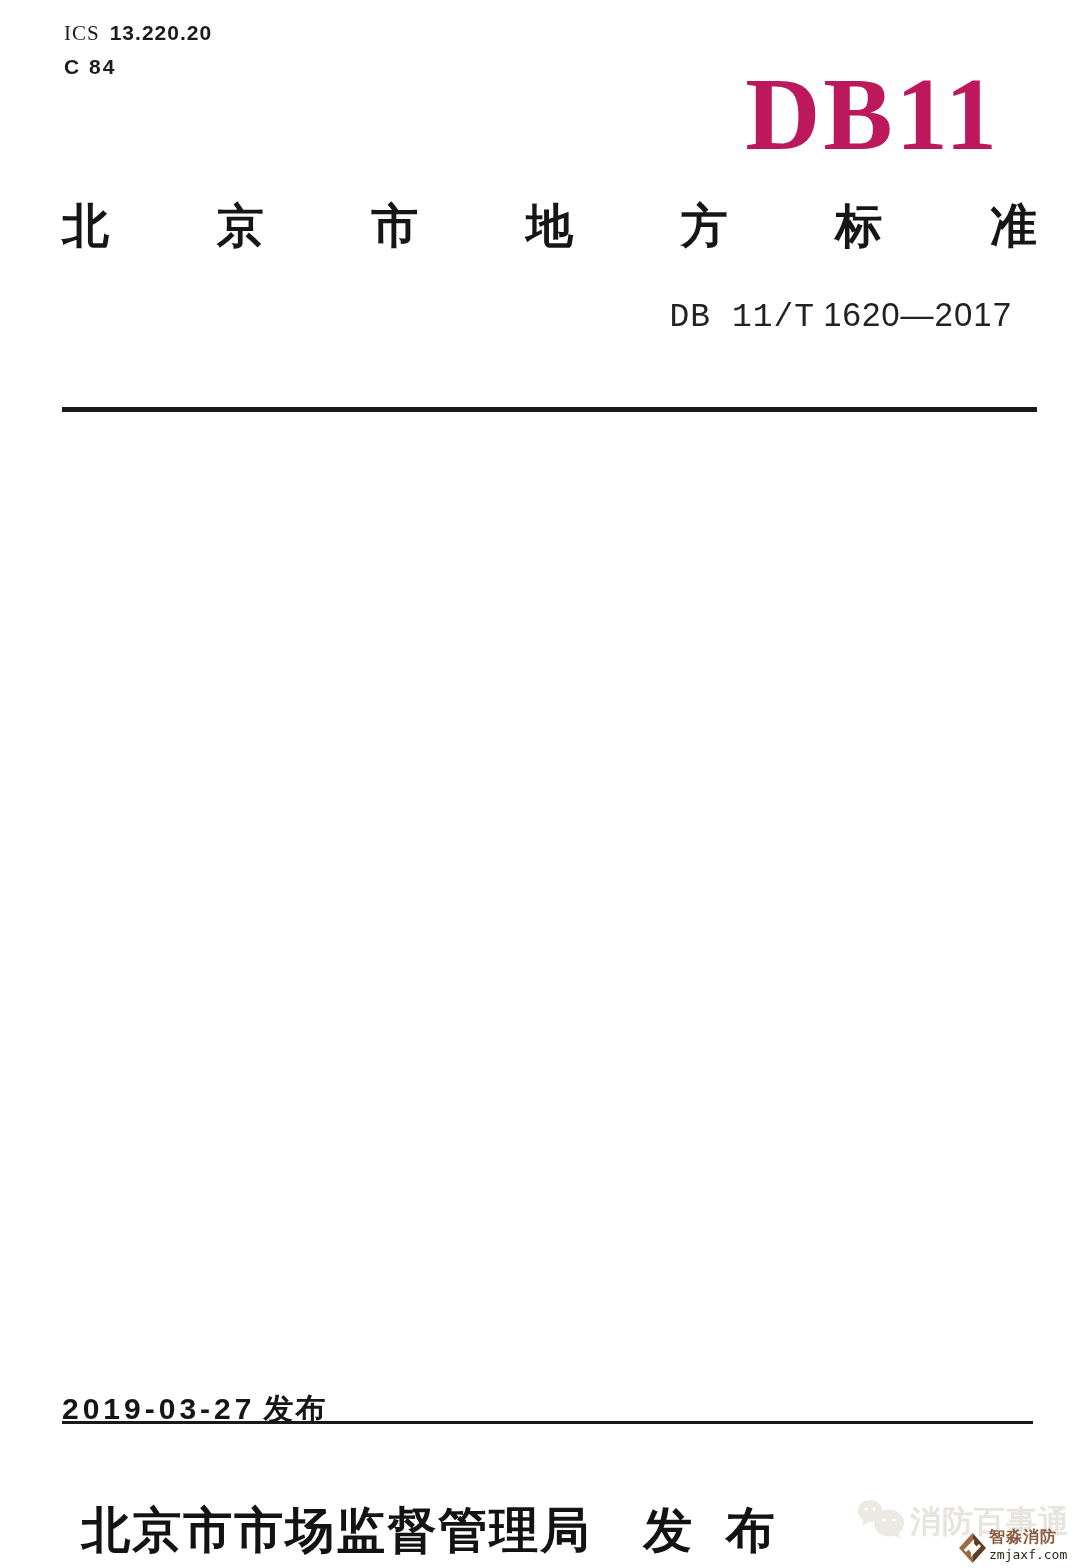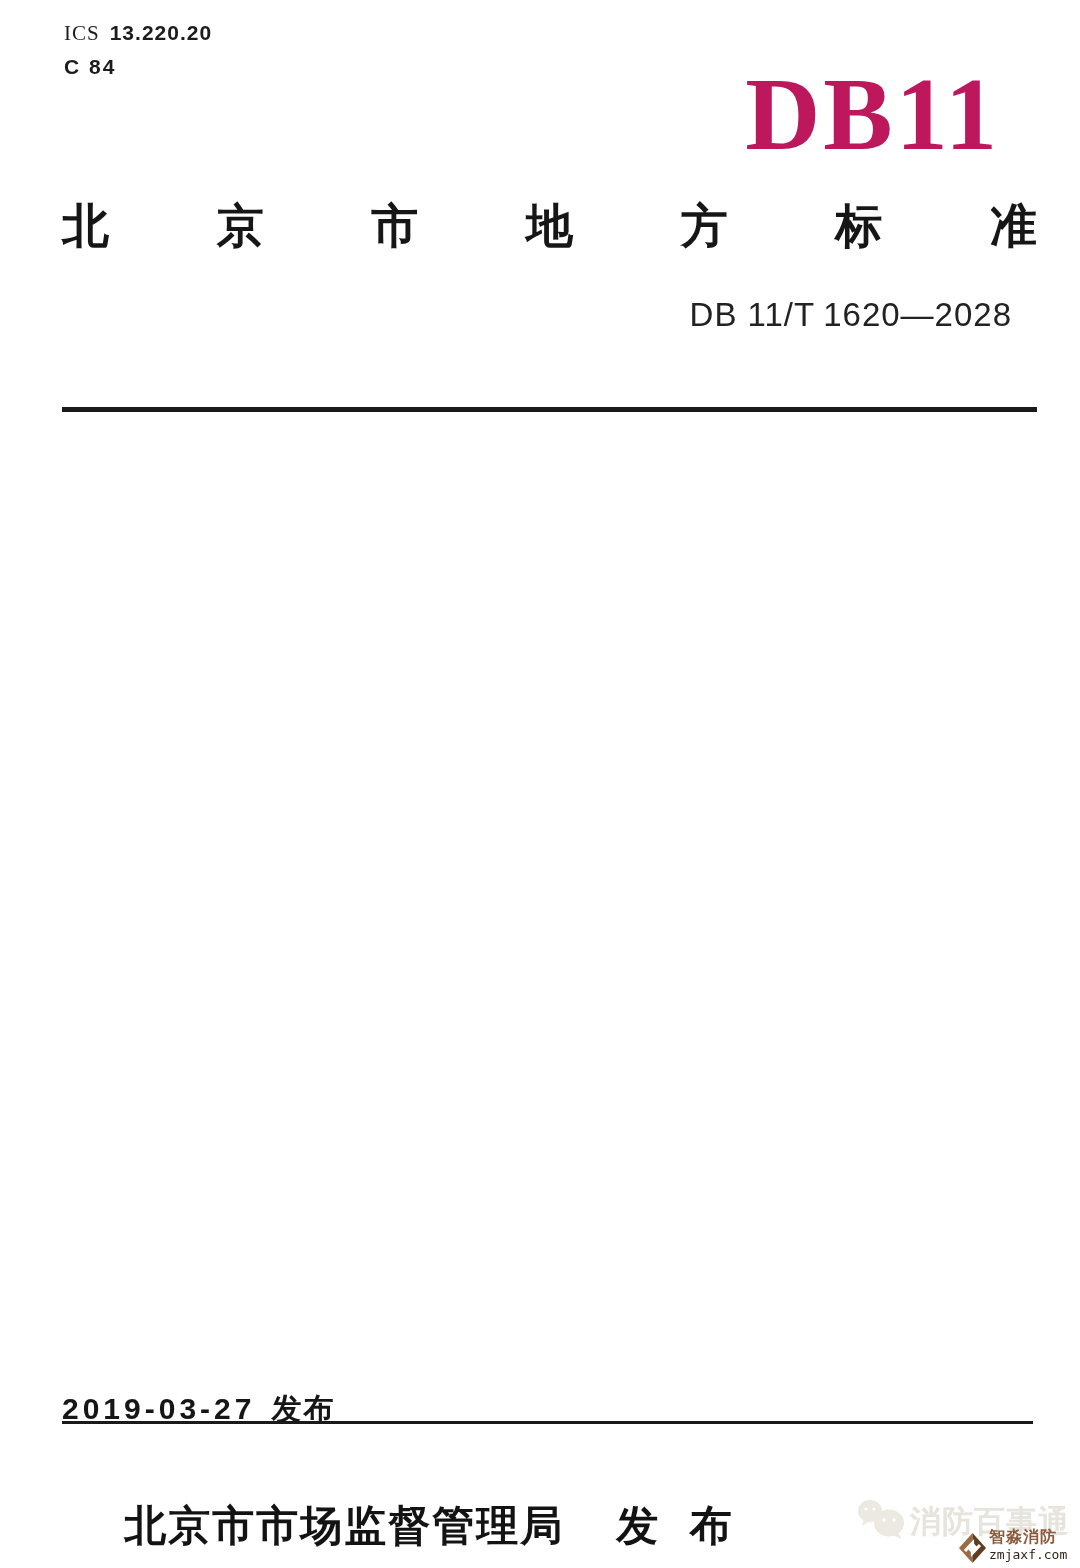--- a/index.html
+++ b/index.html
@@ -24,21 +24,21 @@
     letter-spacing:3px;color:#be185d;
   }
   
   .std-name{
     position:absolute;left:62px;top:198px;width:975px;
     display:flex;justify-content:space-between;
     font-size:47px;font-weight:bold;line-height:1.2;color:#161616;
   }
   
   .doc-num{position:absolute;right:68px;top:296px;font-size:33px;color:#222;}
-  .doc-num .code{font-family:Liberation Sans, sans-serif;letter-spacing:1px;margin-left:40px;}
+  .doc-num .code{font-family:Liberation Mono, monospace;letter-spacing:1px;margin-left:40px;}
   .doc-num .num{font-family:"Liberation Sans",sans-serif;margin-left:8px;letter-spacing:1px;}
   
   .rule-top{position:absolute;left:62px;top:407px;width:975px;height:5px;background:#1a1a1a;}
   .rule-bottom{position:absolute;left:62px;top:1421px;width:971px;height:3px;background:#1a1a1a;}
   
   .title-cn{
     position:absolute;left:0;top:608px;width:1060px;
     text-align:center;font-size:55px;font-weight:bold;
     letter-spacing:1px;color:#141414;
   }
@@ -48,26 +48,26 @@
     font-family:"DejaVu Sans Mono",monospace;
     font-size:24px;color:#1a1a1a;
   }
   
   .date-row{
     position:absolute;left:62px;top:1389px;width:971px;
     display:flex;justify-content:space-between;
     font-size:30px;font-weight:bold;color:#161616;
   }
   .date-row .num{letter-spacing:4px;}
-  .date-row .lbl{margin-left:16px;letter-spacing:2px;}
+  .date-row .lbl{margin-left:8px;letter-spacing:2px;}
   
   .publisher-row{
     position:absolute;left:0;top:1498px;width:860px;
     display:flex;justify-content:center;gap:52px;
-    font-size:42px;font-weight:bold;color:#131313;letter-spacing:2px;
+    font-size:49px;font-weight:bold;color:#131313;letter-spacing:2px;
   }
   .publisher-row .action{word-spacing:12px;letter-spacing:4px;}
   
   .wm-icon{position:absolute;left:856px;top:1498px;width:52px;height:42px;}
   .wm-gray{
     position:absolute;left:910px;top:1501px;
     font-size:31px;font-weight:bold;letter-spacing:1px;
     color:#e7e3dd;white-space:nowrap;
   }
   .wm-logo{position:absolute;left:959px;top:1533px;width:27px;height:30px;}
@@ -93,21 +93,21 @@
     <span>北</span>
     <span>京</span>
     <span>市</span>
     <span>地</span>
     <span>方</span>
     <span>标</span>
     <span>准</span>
   </div>
 
   <div class="doc-num">
-    <span class="code">DB 11/T</span><span class="num">1620—2028</span>
+    <span class="code">DB 11/T</span><span class="num">1620—2017</span>
   </div>
 
   <div class="rule-top"></div>
 
 
   <div class="date-row">
     <div>
       <span class="num">2019-03-27</span><span class="lbl">发布</span>
     </div>
   </div>

